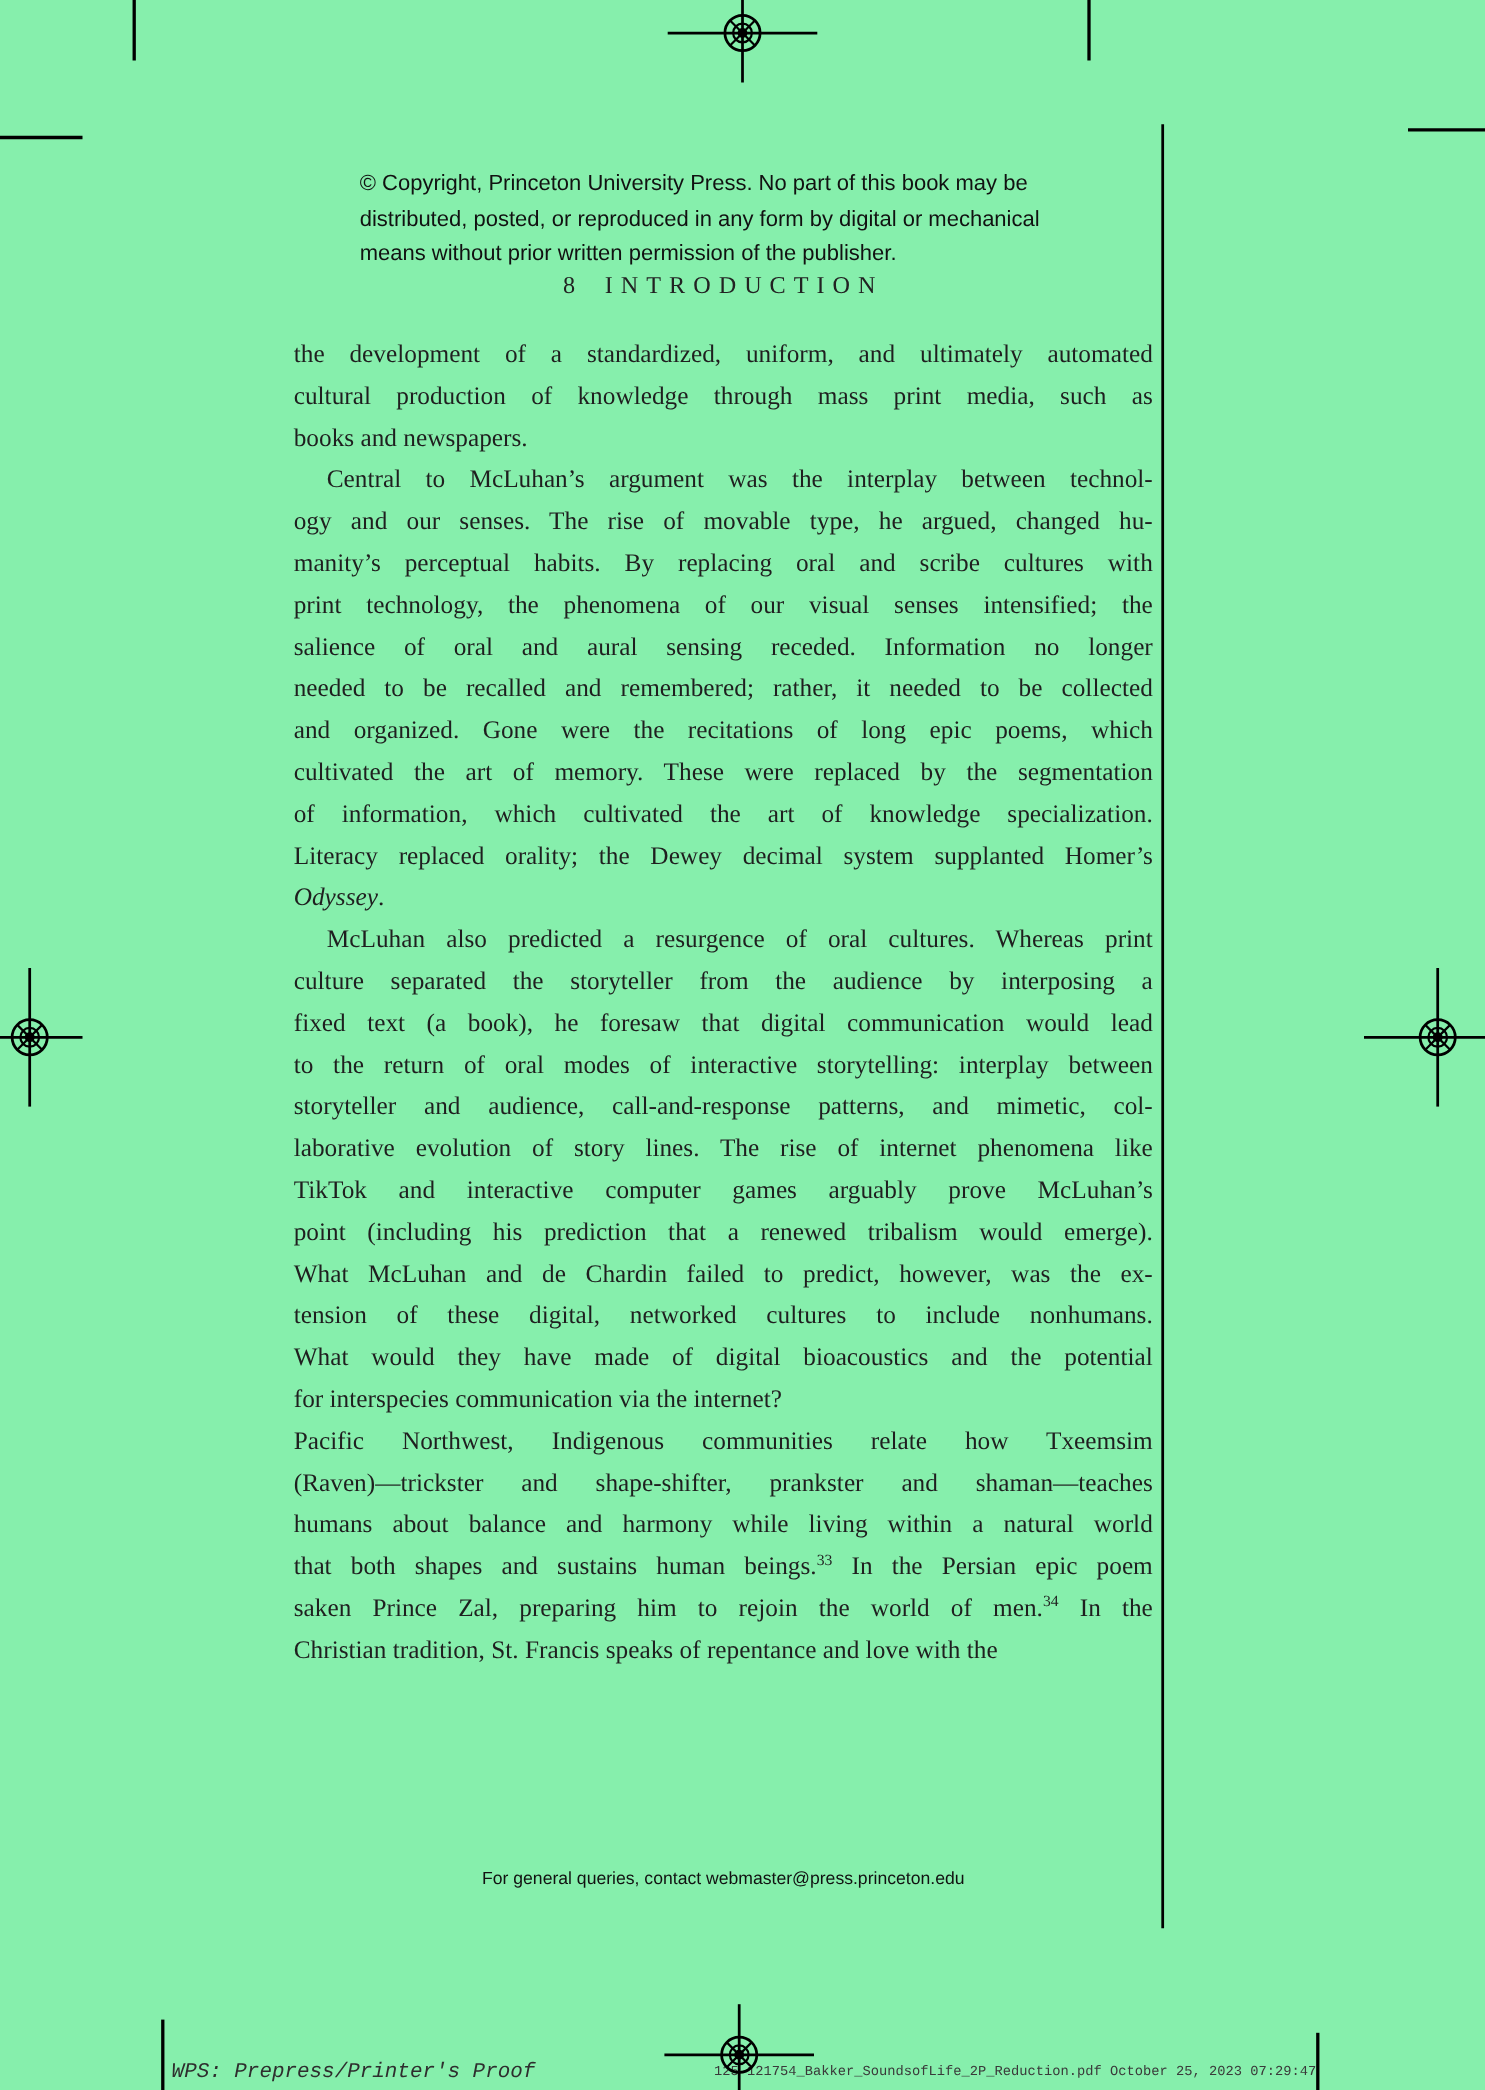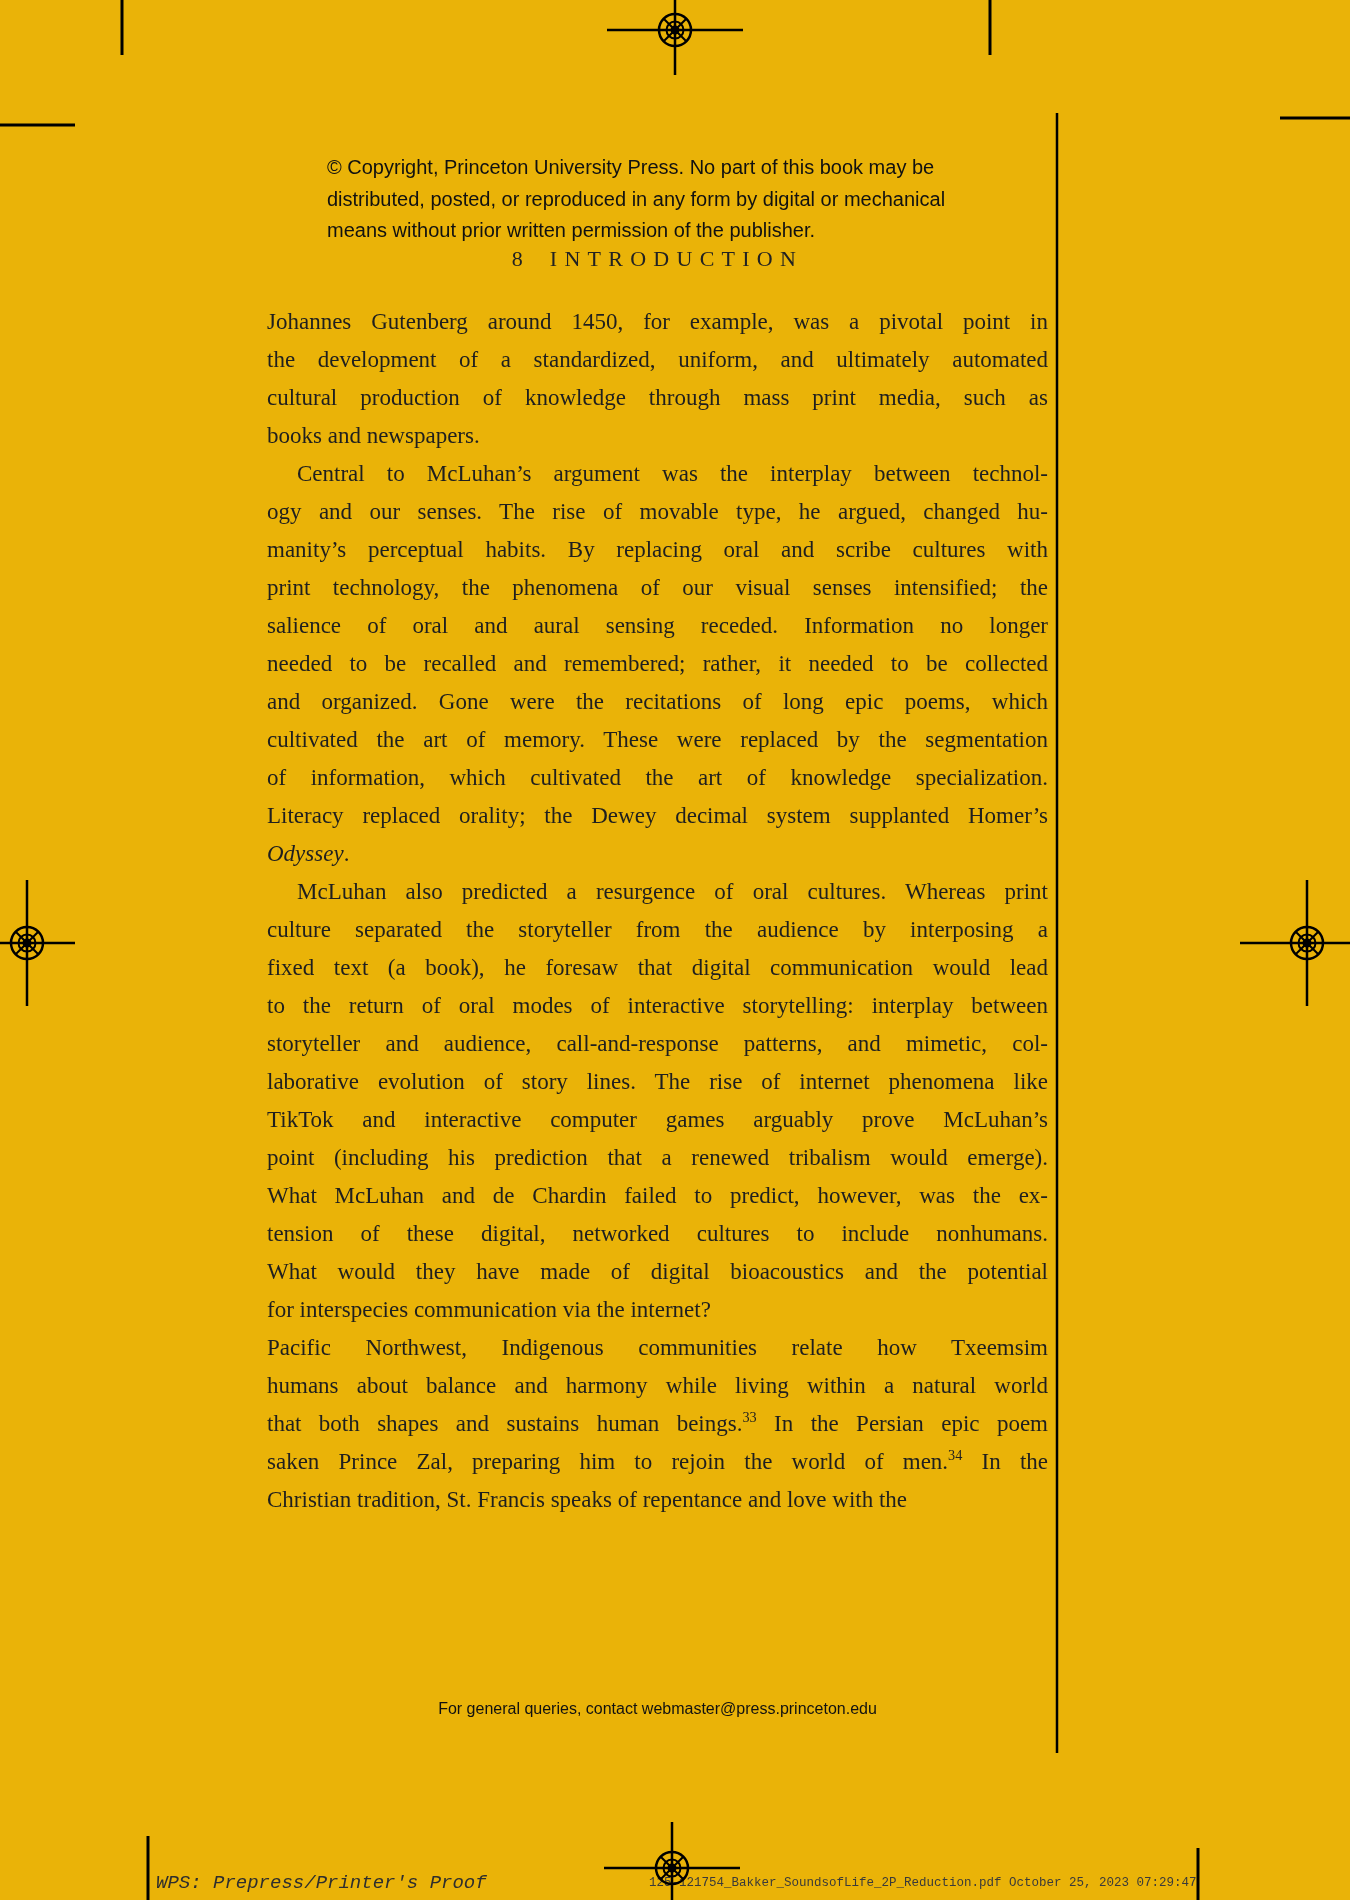--- a/index.html
+++ b/index.html
@@ -1,17 +1,17 @@
 <!DOCTYPE html>
 <html><head>
 <meta charset="utf-8">
 <style>
   html,body{margin:0;padding:0;background:#ffffff;}
   .canvas{
-    position:relative;width:1350px;height:1900px;background:#eab308;
+    position:relative;width:1350px;height:1900px;background:#86efac;
     overflow:hidden;font-family:"Liberation Serif","DejaVu Serif",serif;color:#1f1f1f;
   }
   
   .marks{position:absolute;left:0;top:0;width:1350px;height:1900px;z-index:5;pointer-events:none;}
   
   .copyright{
     position:absolute;left:327px;top:152px;width:720px;
     font-family:"Liberation Sans","DejaVu Sans",sans-serif;
     font-size:20px;line-height:31.5px;color:#111;
   }
@@ -102,21 +102,20 @@
     <div>© Copyright, Princeton University Press. No part of this book may be</div>
     <div>distributed, posted, or reproduced in any form by digital or mechanical</div>
     <div>means without prior written permission of the publisher.</div>
   </div>
 
   <div class="runhead">
     <span class="pgnum">8</span><span class="sect">INTRODUCTION</span>
   </div>
 
   <div class="bodytext" id="bodytext">
-      <div class="bline">Johannes Gutenberg around 1450, for example, was a pivotal point in</div>
       <div class="bline">the development of a standardized, uniform, and ultimately automated</div>
       <div class="bline">cultural production of knowledge through mass print media, such as</div>
       <div class="bline pend">books and newspapers.</div>
       <div class="bline ind">Central to McLuhan’s argument was the interplay between technol-</div>
       <div class="bline">ogy and our senses. The rise of movable type, he argued, changed hu-</div>
       <div class="bline">manity’s perceptual habits. By replacing oral and scribe cultures with</div>
       <div class="bline">print technology, the phenomena of our visual senses intensified; the</div>
       <div class="bline">salience of oral and aural sensing receded. Information no longer</div>
       <div class="bline">needed to be recalled and remembered; rather, it needed to be collected</div>
       <div class="bline">and organized. Gone were the recitations of long epic poems, which</div>
@@ -130,20 +129,21 @@
       <div class="bline">to the return of oral modes of interactive storytelling: interplay between</div>
       <div class="bline">storyteller and audience, call-and-response patterns, and mimetic, col-</div>
       <div class="bline">laborative evolution of story lines. The rise of internet phenomena like</div>
       <div class="bline">TikTok and interactive computer games arguably prove McLuhan’s</div>
       <div class="bline">point (including his prediction that a renewed tribalism would emerge).</div>
       <div class="bline">What McLuhan and de Chardin failed to predict, however, was the ex-</div>
       <div class="bline">tension of these digital, networked cultures to include nonhumans.</div>
       <div class="bline">What would they have made of digital bioacoustics and the potential</div>
       <div class="bline pend">for interspecies communication via the internet?</div>
       <div class="bline">Pacific Northwest, Indigenous communities relate how Txeemsim</div>
+      <div class="bline">(Raven)—trickster and shape-shifter, prankster and shaman—teaches</div>
       <div class="bline">humans about balance and harmony while living within a natural world</div>
       <div class="bline">that both shapes and sustains human beings.<sup>33</sup> In the Persian epic poem</div>
       <div class="bline">saken Prince Zal, preparing him to rejoin the world of men.<sup>34</sup> In the</div>
       <div class="bline pend">Christian tradition, St. Francis speaks of repentance and love with the</div>
     </div>
 
   <div class="queries">For general queries, contact webmaster@press.princeton.edu</div>
 
   <div class="slug-left">WPS: Prepress/Printer's Proof</div>
   <div class="slug-right">125-121754_Bakker_SoundsofLife_2P_Reduction.pdf October 25, 2023 07:29:47</div>

